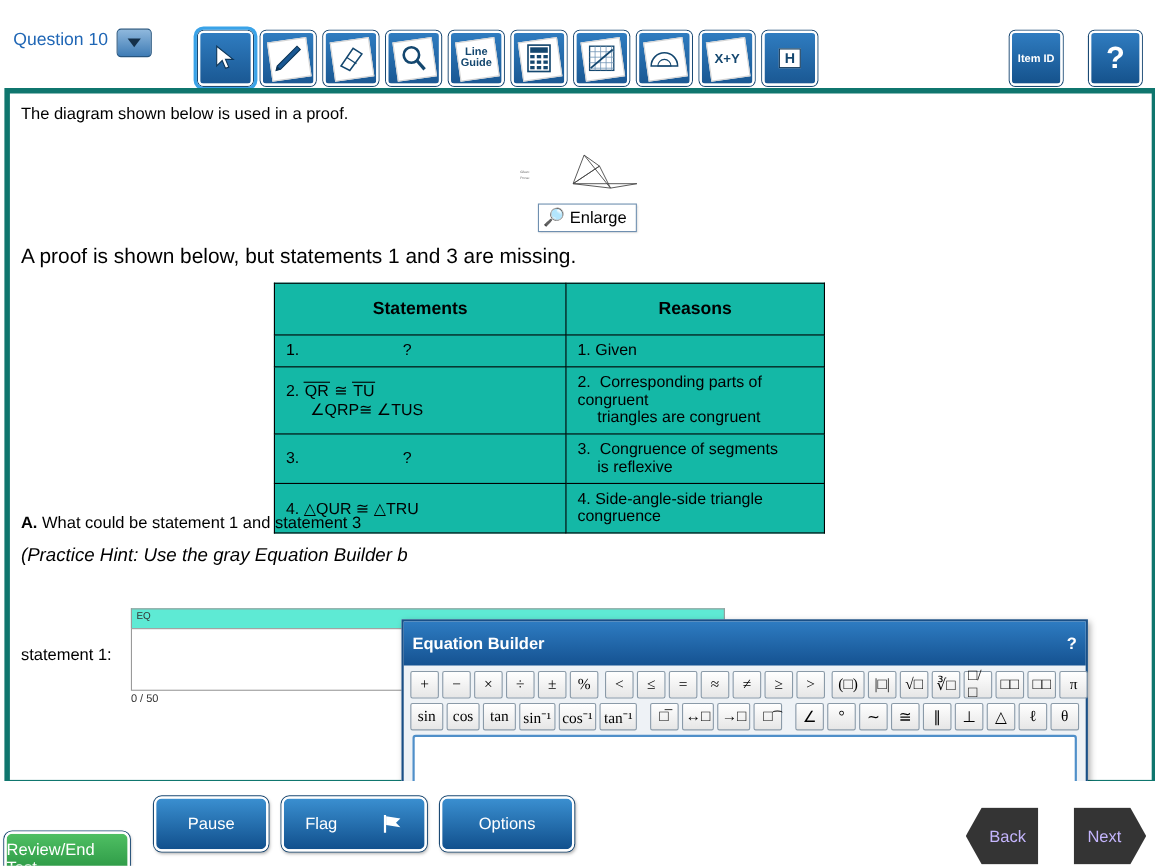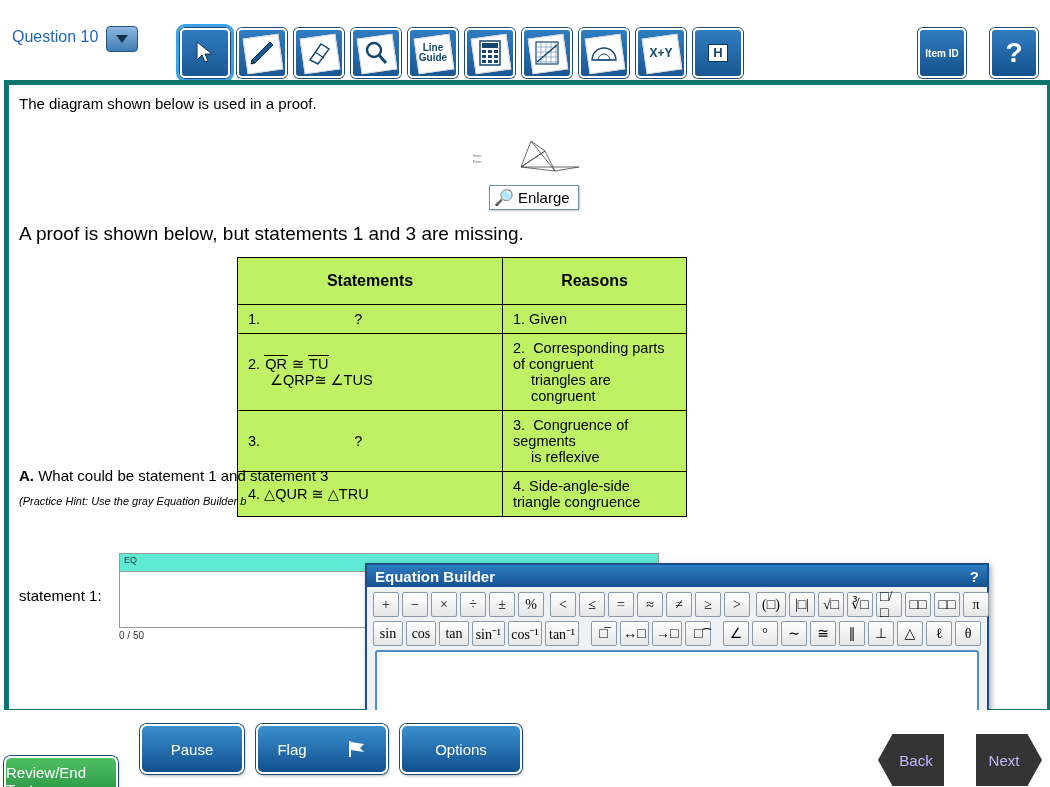--- a/index.html
+++ b/index.html
@@ -173,25 +173,25 @@
   .proof-text {
     position: absolute;
     left: 10px; top: 138px;
     font-size: 19px;
     color: #000;
   }
 
   
   table.proof {
     position: absolute;
-    left: 228px; top: 172px;
-    width: 450px;
+    left: 240px; top: 172px;
+    width: 501px;
     border-collapse: collapse;
     font-size: 14.5px;
-    background: #bef264;
+    background: #14b8a6;
   }
   table.proof th, table.proof td {
     border: 1px solid #000000;
     padding: 6px 10px;
     vertical-align: middle;
     color: #000;
   }
   table.proof th {
     text-align: center;
     font-size: 16px;
@@ -209,21 +209,21 @@
   .qa-text {
     position: absolute;
     left: 10px; top: 382px;
     font-size: 15px;
     color: #000;
   }
   .qa-text b { font-weight: bold; }
   .hint-text {
     position: absolute;
     left: 10px; top: 410px;
-    font-size: 11px;
+    font-size: 17px;
     font-style: italic;
     color: #000;
   }
 
   .statement-label {
     position: absolute;
     left: 10px; top: 502px;
     font-size: 15px;
     color: #000;
   }
@@ -256,21 +256,21 @@
   
   .eqb {
     position: absolute;
     left: 356px; top: 478px;
     width: 620px; height: 210px;
     background: #eef2f6;
     border: 2px solid #1a4f86;
     box-shadow: 2px 2px 6px rgba(0,0,0,0.35);
   }
   .eqb-title {
-    height: 22px;
+    height: 40px;
     background: linear-gradient(#2e7cc2, #155291);
     color: #ffffff;
     font-size: 15px;
     font-weight: bold;
     padding: 2px 8px;
     box-sizing: border-box;
     display: flex;
     align-items: center;
     justify-content: space-between;
   }

